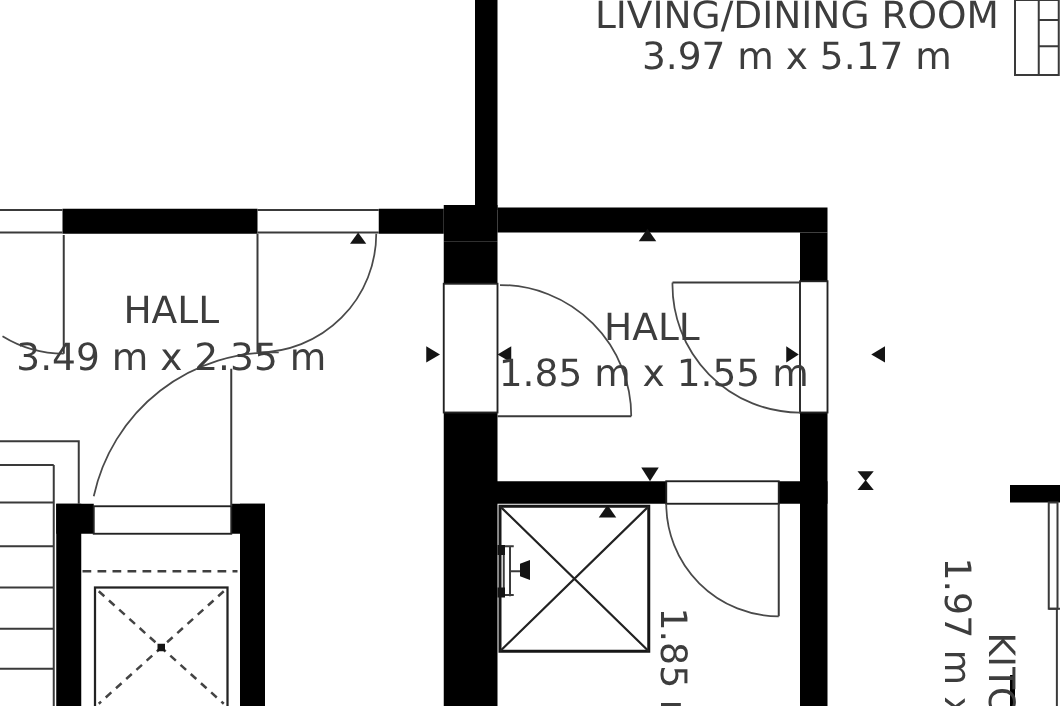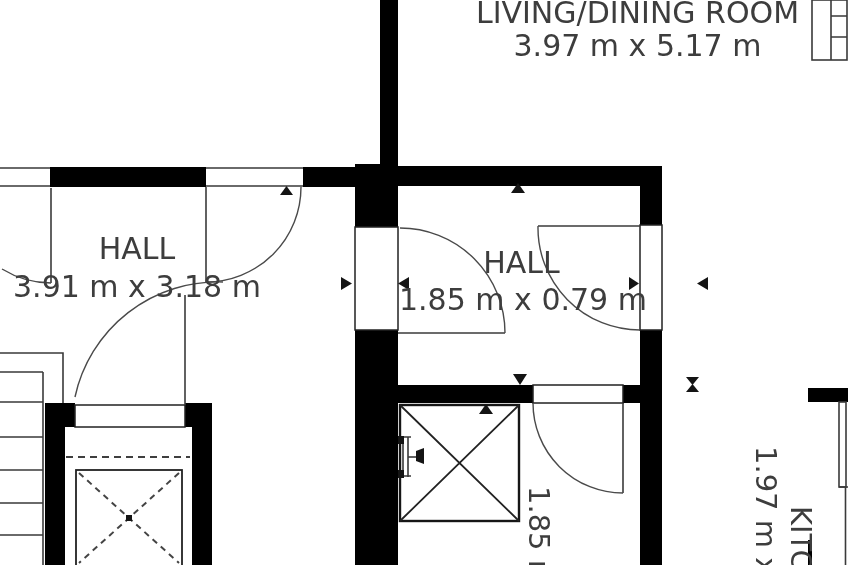--- a/index.html
+++ b/index.html
@@ -136,23 +136,23 @@
       <polygon class="tri" points="708,277 708,290 697,283.5"></polygon>
       <polygon class="tri" points="686,377 699,377 692.5,385"></polygon>
       <polygon class="tri" points="686,392 699,392 692.5,384"></polygon>
     </g>
   </svg>
 
   <div class="lbl" style="left:420px; top:-2px; width:435px;">LIVING/DINING ROOM</div>
   <div class="lbl" style="left:420px; top:31px; width:435px;">3.97 m x 5.17 m</div>
 
   <div class="lbl" style="left:12px; top:234px; width:250px;">HALL</div>
-  <div class="lbl" style="left:12px; top:272px; width:250px;">3.91 m x 3.18 m</div>
+  <div class="lbl" style="left:12px; top:272px; width:250px;">3.49 m x 2.35 m</div>
 
   <div class="lbl" style="left:399px; top:248px; width:245px;">HALL</div>
-  <div class="lbl" style="left:399px; top:285px; width:245px;">1.85 m x 0.79 m</div>
+  <div class="lbl" style="left:399px; top:285px; width:245px;">1.85 m x 1.55 m</div>
 
   <div class="vlbl" style="left:553px; top:486px;">1.85 m</div>
 
   <div class="vlbl" style="left:780px; top:446px;">1.97 m x</div>
   <div class="vlbl" style="left:815px; top:506px;">KITCHEN</div>
 
 </div>
 
 </body></html>

